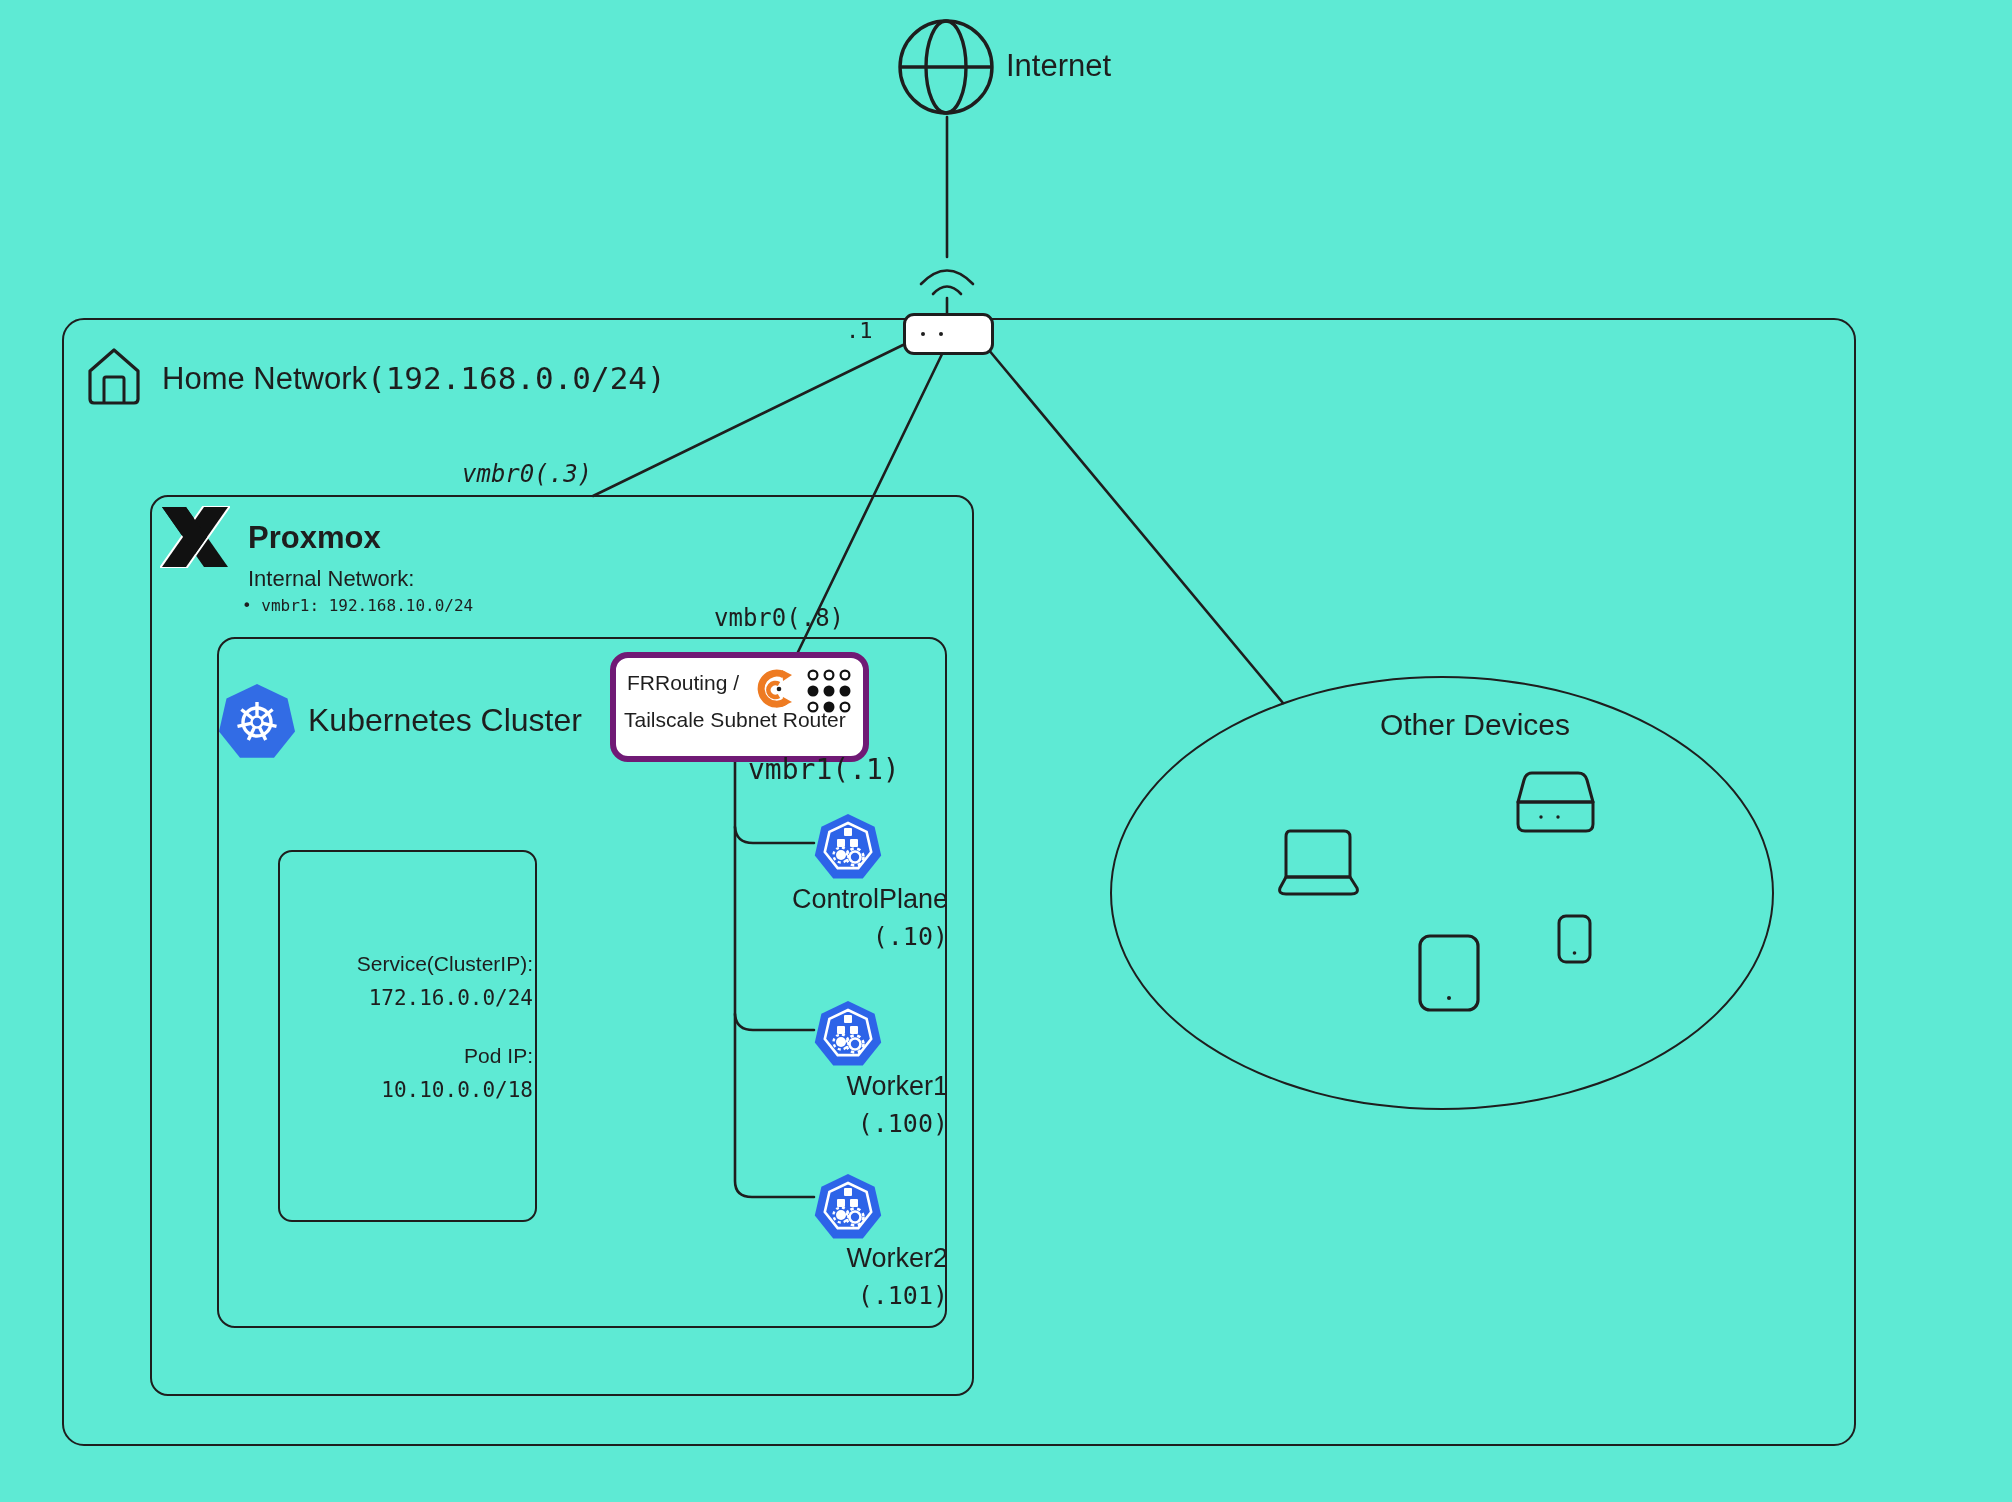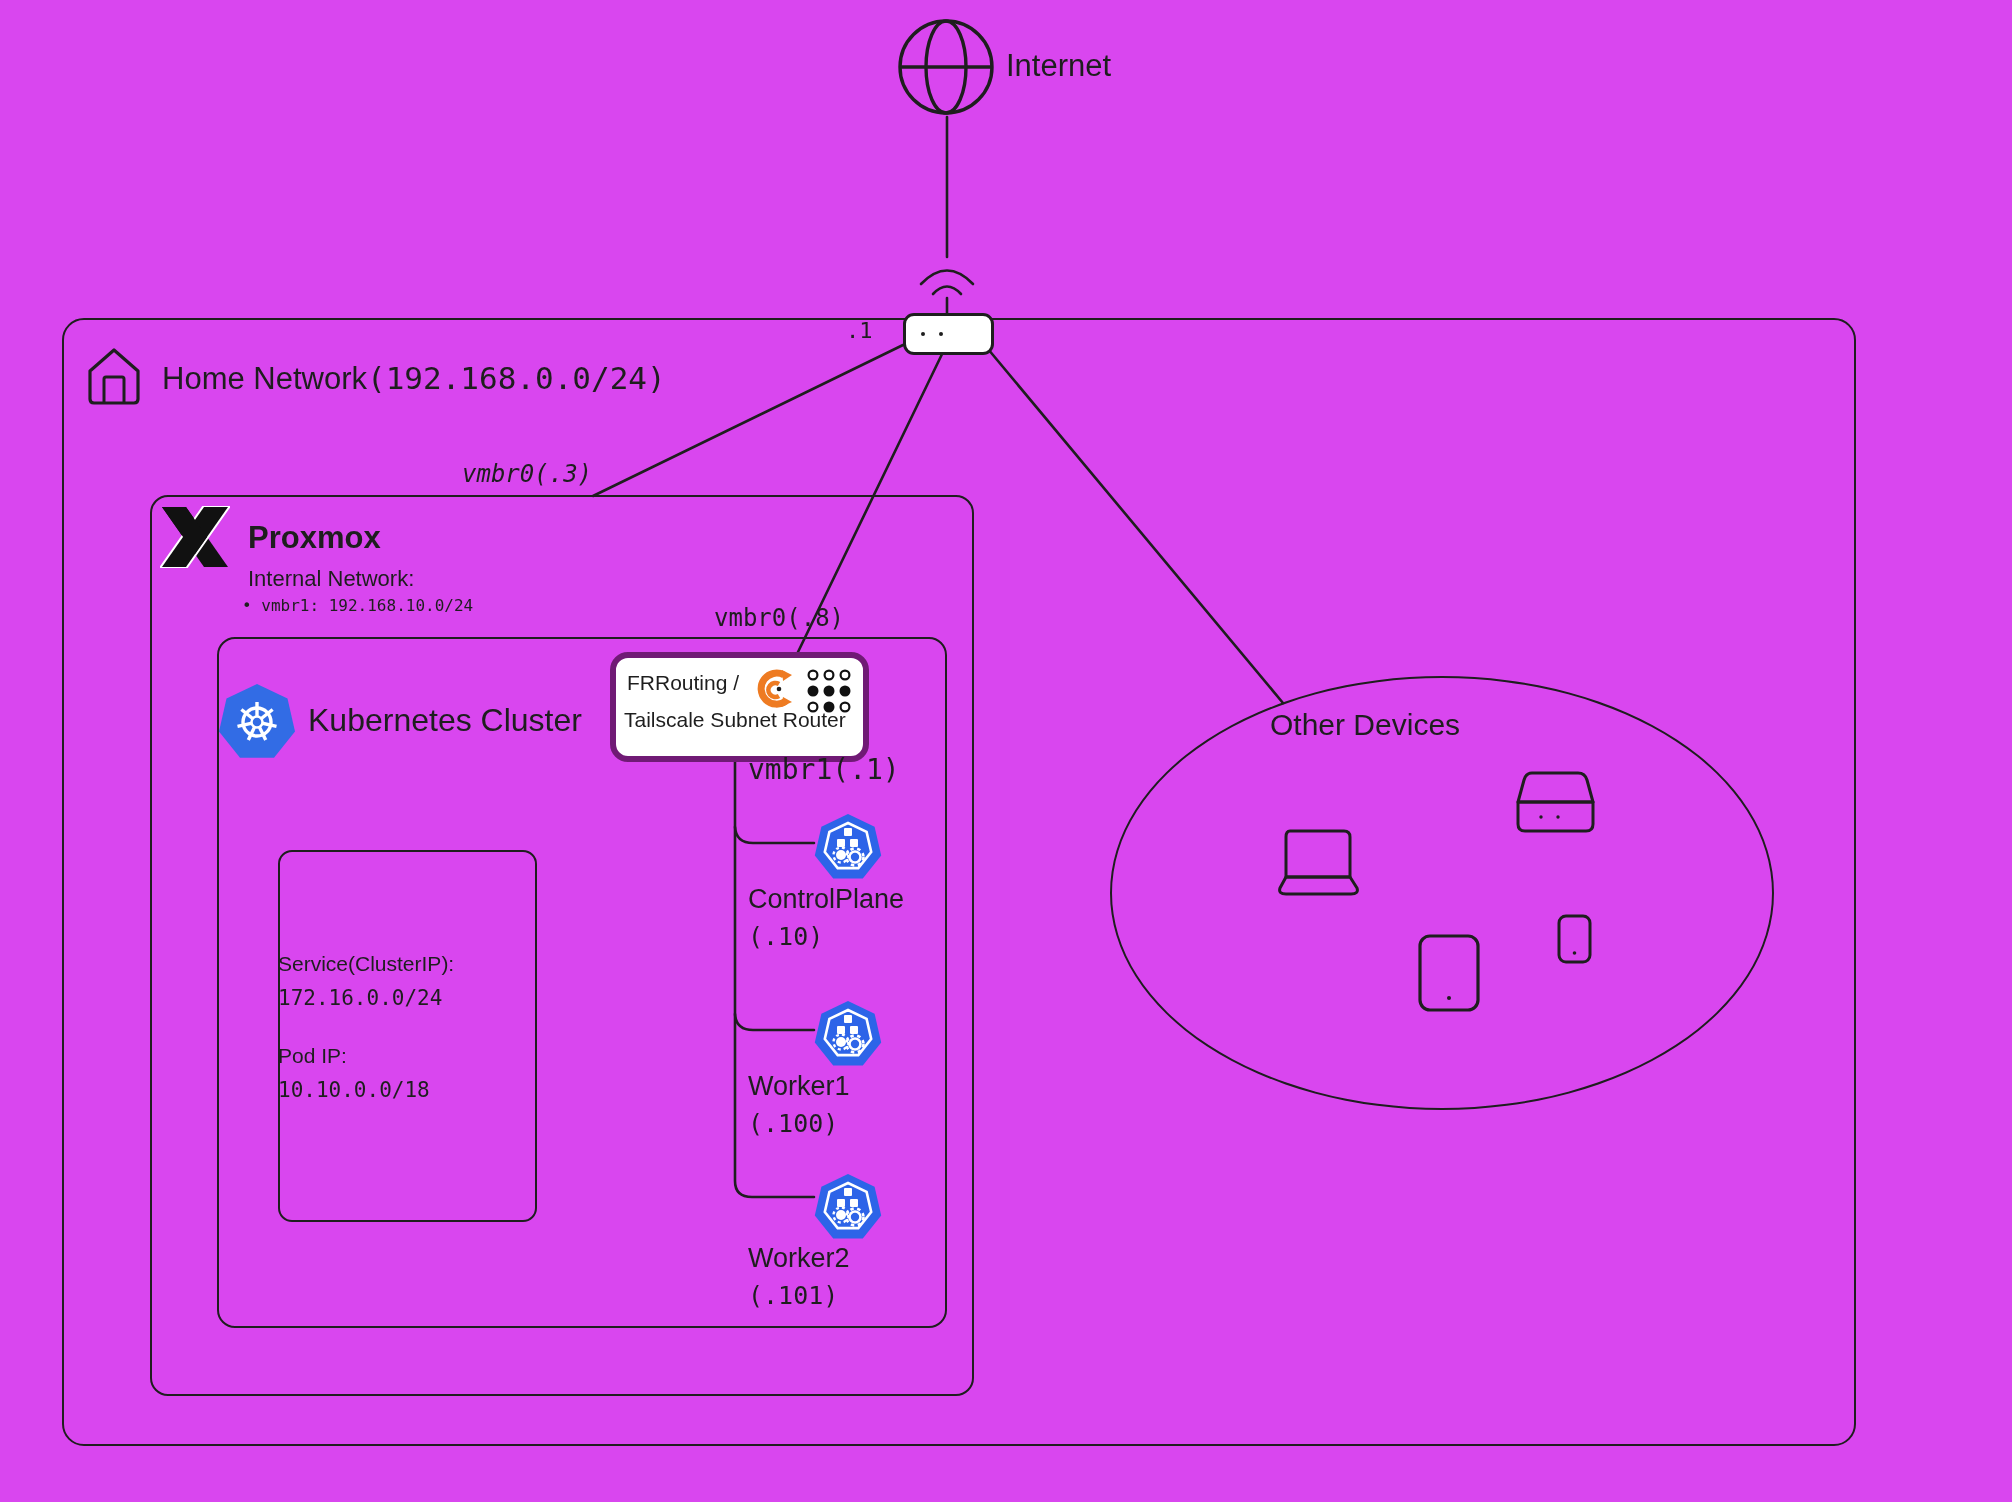--- a/index.html
+++ b/index.html
@@ -1,25 +1,25 @@
 <!DOCTYPE html>
 <html><head>
 <meta charset="utf-8">
 <style>
   html,body{margin:0;padding:0;background:#ffffff;}
-  #stage{position:relative;width:2012px;height:1502px;background:#d946ef;overflow:hidden;
+  #stage{position:relative;width:2012px;height:1502px;background:#5eead4;overflow:hidden;
          font-family:"Liberation Sans",sans-serif;color:#1e1e1e;}
   .abs{position:absolute;}
   .box{position:absolute;border:2.5px solid #1e1e1e;border-radius:20px;background:transparent;}
   .sans{font-family:"Liberation Sans",sans-serif;}
   .mono{font-family:"DejaVu Sans Mono",monospace;}
   .overlay{position:absolute;left:0;top:0;width:2012px;height:1502px;pointer-events:none;}
   .overlay path,.overlay line{stroke:#1e1e1e;stroke-width:2.6;fill:none;stroke-linecap:round;}
   .lbl{position:absolute;white-space:nowrap;}
-  .center{text-align:left;}
+  .center{text-align:right;}
   
   #globe{left:897px;top:17px;width:100px;height:100px;}
   #internet-label{left:1006px;top:48px;font-size:31px;}
   #router{left:903px;top:313px;width:85px;height:36px;border:3px solid #1e1e1e;border-radius:11px;background:#fff;z-index:6;}
   #router .dot{position:absolute;top:16px;width:4px;height:4px;border-radius:50%;background:#1e1e1e;}
   #router-ip{left:846px;top:318px;font-size:22px;z-index:7;}
   
   #home-box{left:62px;top:318px;width:1790px;height:1124px;border-radius:22px;}
   #house-icon{left:86px;top:347px;width:56px;height:60px;}
   #home-title{left:162px;top:360px;font-size:31px;}

